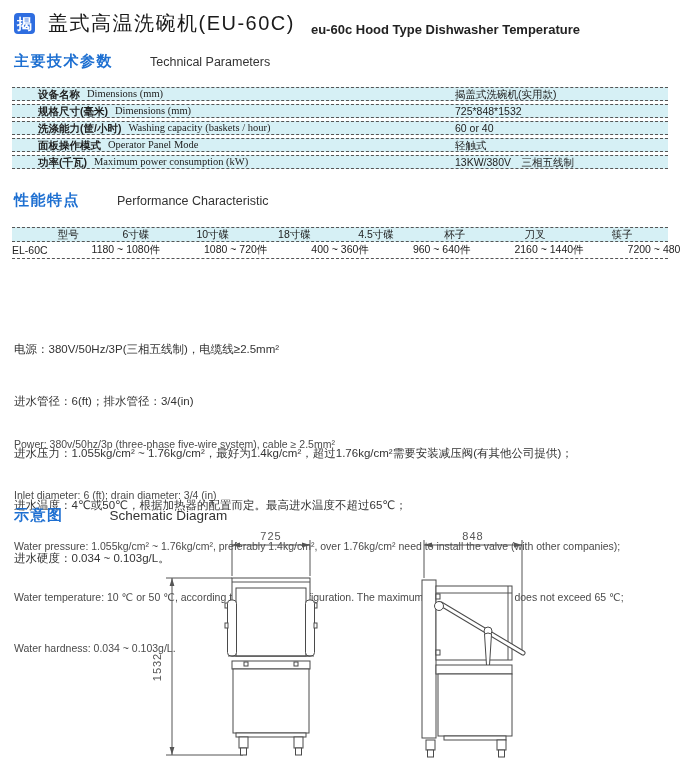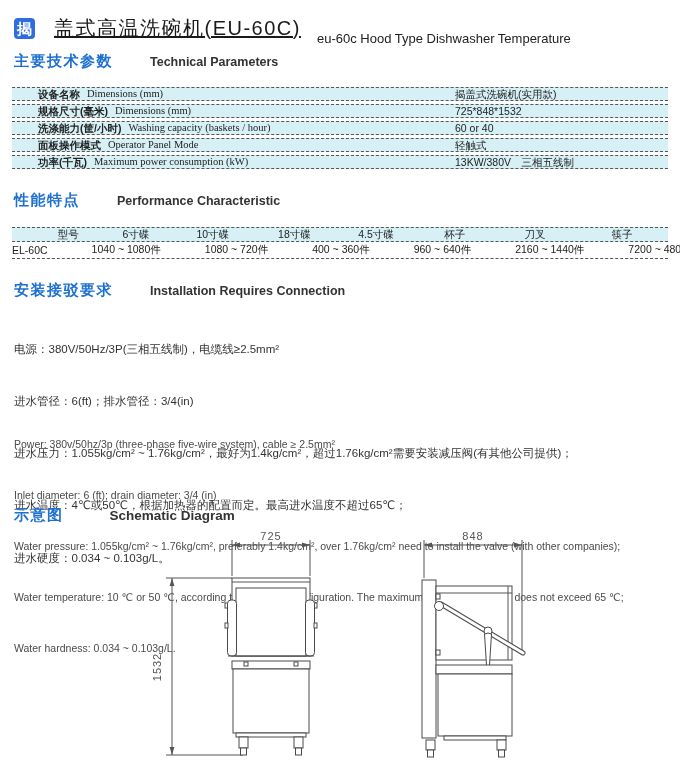--- a/index.html
+++ b/index.html
@@ -2,26 +2,26 @@
 <html><head>
 <meta charset="utf-8">
 <style>
   html,body{margin:0;padding:0;background:#fff;}
   .page{position:relative;width:680px;height:767px;background:#fff;overflow:hidden;
         font-family:"Liberation Sans","DejaVu Sans",sans-serif;color:#222;}
   
   .header{position:absolute;top:10px;left:14px;display:flex;align-items:center;}
   .badge{width:21px;height:21px;background:#2e6de0;color:#fff;border-radius:4px;
          font-size:15px;line-height:21px;text-align:center;font-weight:700;}
-  .title{margin-left:19px;font-size:20px;color:#1a1a1a;letter-spacing:1.5px;font-weight:500;text-decoration:underline;}
-  .subtitle{margin-left:16px;margin-top:21px;font-size:13px;font-weight:400;color:#222;}
+  .title{margin-left:13px;font-size:20px;color:#1a1a1a;letter-spacing:1.5px;font-weight:500;}
+  .subtitle{margin-left:16px;margin-top:11px;font-size:13px;font-weight:700;color:#222;}
   
   .sec{position:absolute;left:14px;display:flex;align-items:baseline;gap:28px;}
   .sec .zh{color:#1d6fd1;font-size:15px;font-weight:700;letter-spacing:1.5px;}
-  .sec .en{color:#333;font-size:12.5px;font-weight:700;margin-left:9px;}
+  .sec .en{color:#333;font-size:12.5px;font-weight:400;margin-left:9px;}
   .sec .en.wide{margin-left:18px;font-size:13.5px;}
   
   .t1{position:absolute;left:12px;top:87px;width:656px;}
   .t1-row{position:relative;display:flex;align-items:center;background:#d6f0f5;
           border-top:1px dashed #555;border-bottom:1px dashed #555;
           height:12px;margin-bottom:3px;font-size:10.5px;line-height:12px;color:#222;}
   .t1-zh{padding-left:26px;white-space:pre;font-weight:bold;}
   .t1-en{margin-left:7px;white-space:pre;font-family:Liberation Serif, serif;}
   .t1-val{position:absolute;left:443px;white-space:pre;}
   
@@ -100,34 +100,30 @@
       <span class="cell c2">6寸碟</span>
       <span class="cell c3">10寸碟</span>
       <span class="cell c4">18寸碟</span>
       <span class="cell c5">4.5寸碟</span>
       <span class="cell c6">杯子</span>
       <span class="cell c7">刀叉</span>
       <span class="cell c8">筷子</span>
     </div>
     <div class="t2-body">
       <span class="cell c1">EL-60C</span>
-      <span class="cell c2">1040 ~ 1080件</span>
+      <span class="cell c2">1180 ~ 1080件</span>
       <span class="cell c3">1080 ~ 720件</span>
       <span class="cell c4">400 ~ 360件</span>
       <span class="cell c5">960 ~ 640件</span>
       <span class="cell c6">2160 ~ 1440件</span>
       <span class="cell c7">7200 ~ 4800件</span>
       <span class="cell c8">14400 ~ 9600件</span>
     </div>
   </div>
 
-  <div class="sec" style="top:281px">
-    <span class="zh">安装接驳要求</span>
-    <span class="en">Installation Requires Connection</span>
-  </div>
 
   <div class="zh-block">
     <div>电源：380V/50Hz/3P(三相五线制)，电缆线≥2.5mm²</div>
     <div>进水管径：6(ft)；排水管径：3/4(in)</div>
     <div>进水压力：1.055kg/cm² ~ 1.76kg/cm²，最好为1.4kg/cm²，超过1.76kg/cm²需要安装减压阀(有其他公司提供)；</div>
     <div>进水温度：4℃或50℃，根据加热器的配置而定。最高进水温度不超过65℃；</div>
     <div>进水硬度：0.034 ~ 0.103g/L。</div>
   </div>
 
   <div class="en-block">

